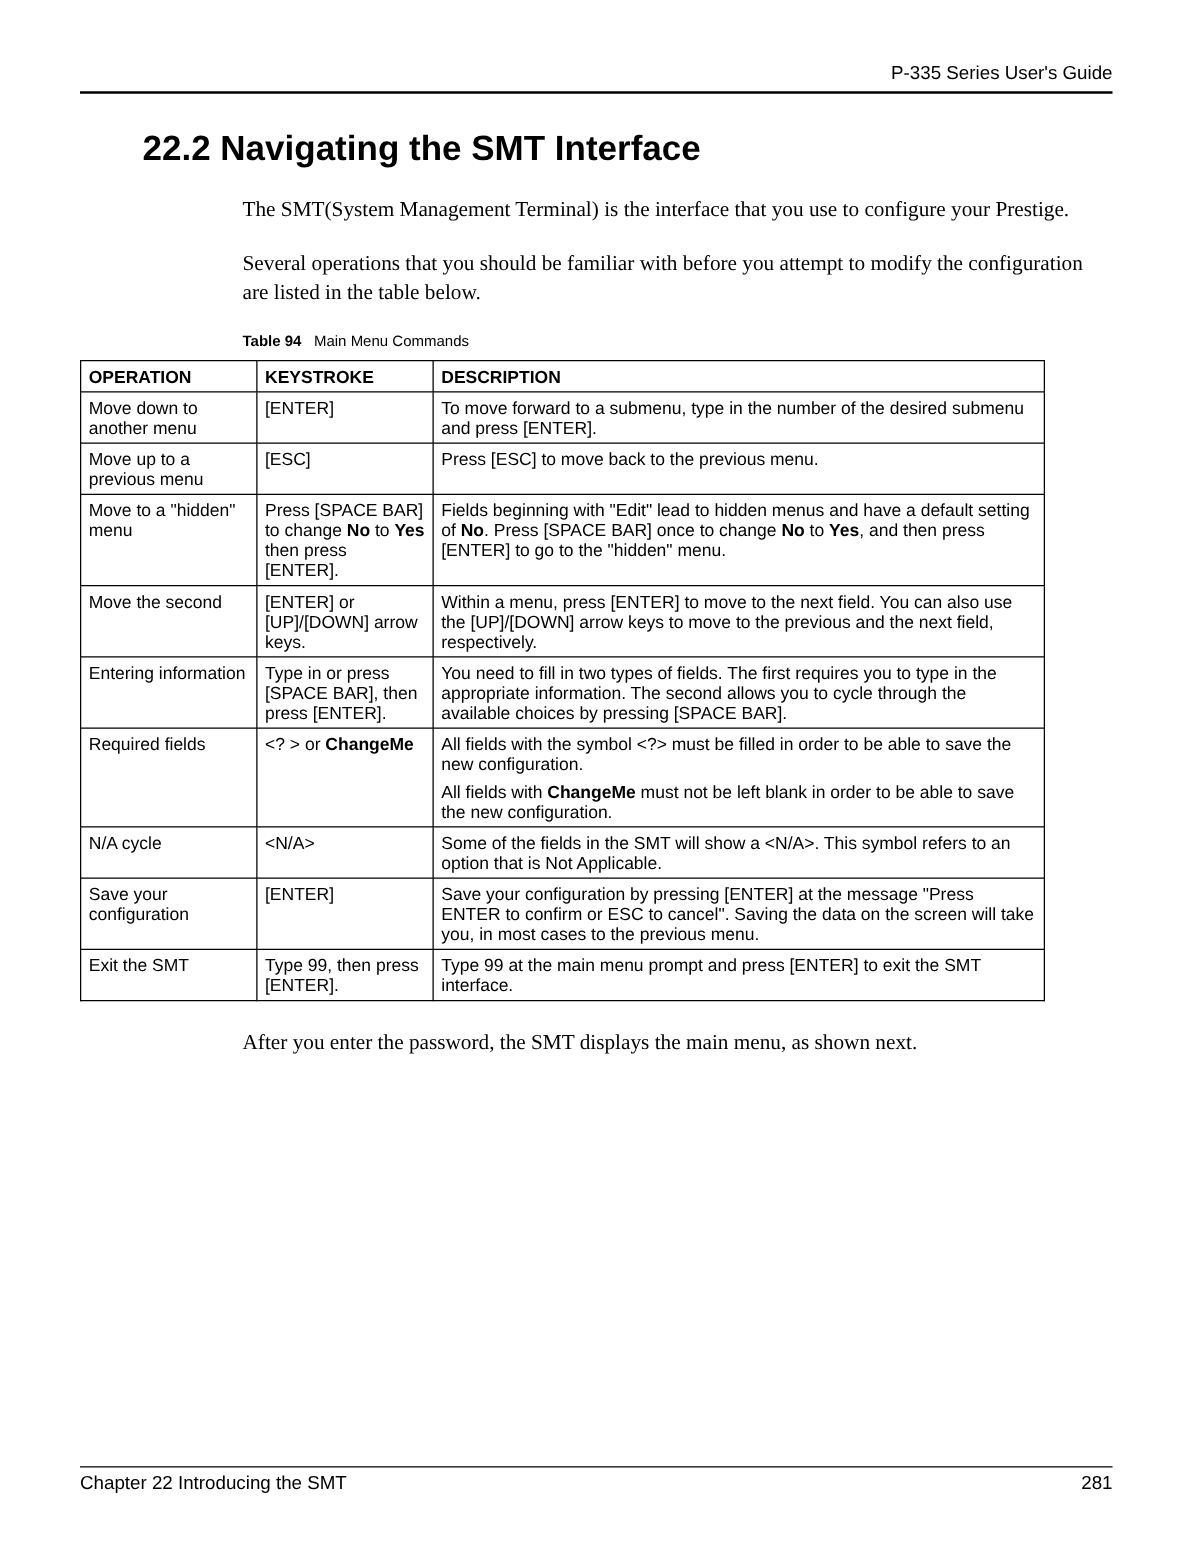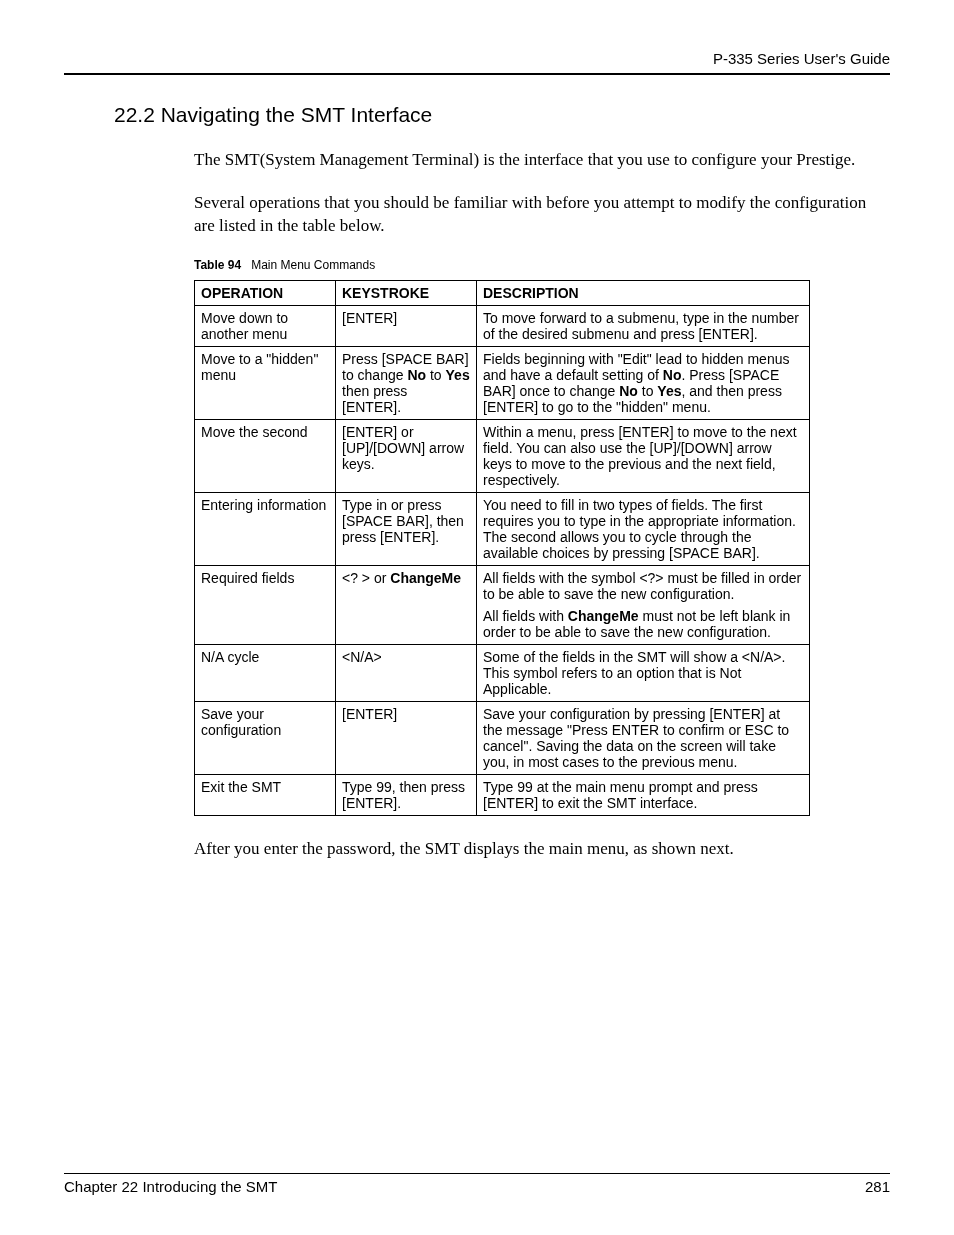--- a/index.html
+++ b/index.html
@@ -23,42 +23,41 @@
     text-align: right;
     margin-bottom: 6px;
   }
   .rule {
     border: none;
     border-top: 2px solid #000;
     margin: 0 0 28px 0;
   }
   .section-title {
     font-family: Arial, Helvetica, sans-serif;
-    font-weight: normal;
-    font-size: 21px;
+    font-weight: bold;
+    font-size: 28px;
     margin: 4px 0 22px 50px;
   }
   .body-text {
     margin-left: 130px;
     margin-right: 10px;
     font-size: 17px;
     line-height: 1.35;
     margin-bottom: 20px;
   }
   .table-caption {
     font-family: Arial, Helvetica, sans-serif;
     font-size: 12px;
     margin-left: 130px;
     margin-bottom: 8px;
   }
   .table-caption .lbl { font-weight: bold; }
   table.cmds {
     border-collapse: collapse;
-    margin-left: 130px;
-    width: 616px;
+    width: 772px;
     font-family: Arial, Helvetica, sans-serif;
     font-size: 14px;
   }
   table.cmds th, table.cmds td {
     border: 1px solid #000;
     padding: 4px 6px;
     vertical-align: top;
     text-align: left;
   }
   table.cmds th {
@@ -112,20 +111,25 @@
         <th>DESCRIPTION</th>
       </tr>
     </thead>
     <tbody id="table-body">
         <tr>
           <td class="col-op">Move down to another menu</td>
           <td class="col-key">[ENTER]</td>
           <td>To move forward to a submenu, type in the number of the desired submenu and press [ENTER].</td>
         </tr>
         <tr>
+          <td class="col-op">Move up to a previous menu</td>
+          <td class="col-key">[ESC]</td>
+          <td>Press [ESC] to move back to the previous menu.</td>
+        </tr>
+        <tr>
           <td class="col-op">Move to a "hidden" menu</td>
           <td class="col-key">Press [SPACE BAR] to change <b>No</b> to <b>Yes</b> then press [ENTER].</td>
           <td>Fields beginning with "Edit" lead to hidden menus and have a default setting of <b>No</b>. Press [SPACE BAR] once to change <b>No</b> to <b>Yes</b>, and then press [ENTER] to go to the  "hidden" menu.</td>
         </tr>
         <tr>
           <td class="col-op">Move the second</td>
           <td class="col-key">[ENTER] or [UP]/[DOWN] arrow keys.</td>
           <td>Within a menu, press [ENTER] to move to the next field. You can also use the [UP]/[DOWN] arrow keys to move to the previous and the next field, respectively.</td>
         </tr>
         <tr>

